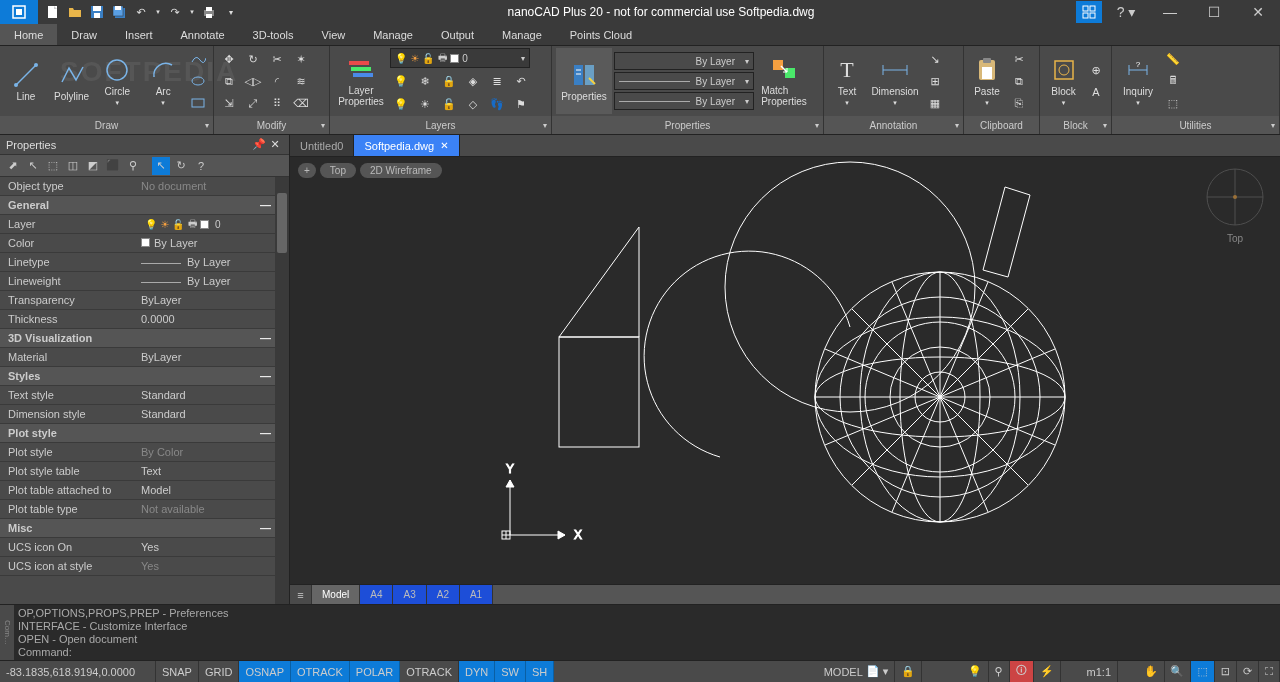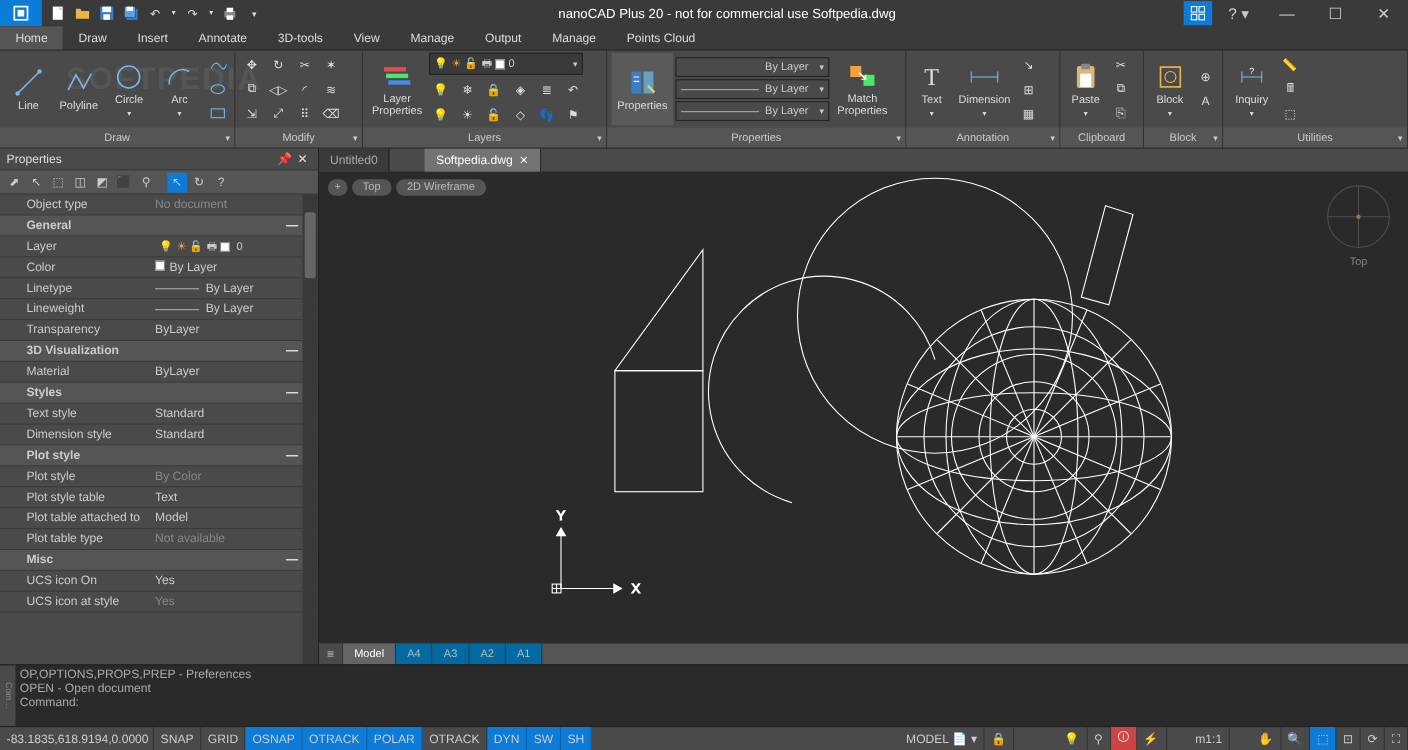--- a/index.html
+++ b/index.html
@@ -36,38 +36,38 @@
 .props-header .spacer { flex: 1; }
 .props-header .pin,.props-header .x { width: 16px; text-align: center; cursor: pointer; }
 .props-toolbar { height: 22px; background: #555; display: flex; align-items: center; gap: 2px; padding: 0 4px; border-bottom: 1px solid #333; }
 .pt-btn { width: 18px; height: 18px; display: flex; align-items: center; justify-content: center; cursor: pointer; }
 .pt-btn.sel { background: #0d7bd8; }
 .props-body { flex: 1; overflow-y: auto; background: #4a4a4a; position: relative; }
 .props-scrl { position:absolute; right:0; top:0; bottom:0; width:14px; background:#3a3a3a; }
 .props-scrl .thumb { background:#666; height:60px; margin:16px 2px 0; border-radius:2px; }
 .prop-row { display: flex; height: 19px; border-bottom: 1px solid #3a3a3a; align-items: center; }
 .prop-row.section { background: #555; font-weight: bold; color: #eee; }
-.prop-label { width: 135px; padding-left: 24px; color: #ccc; }
+.prop-label { width: 135px; padding-left: 8px; color: #ccc; }
 .prop-val { flex: 1; padding-left: 6px; color: #ccc; }
 .prop-val.dim { color: #888; }
 .section .collapse { margin-left: auto; padding-right: 18px; font-weight: bold; }
 .canvas-area { flex: 1; display: flex; flex-direction: column; background: #2a2a2a; }
 .doc-tabs { height: 22px; background: #4a4a4a; display: flex; align-items: stretch; border-bottom: 1px solid #222; }
 .doc-tab { padding: 3px 10px; background: #3a3a3a; color: #aaa; cursor: pointer; display: flex; align-items: center; gap: 6px; border-right: 1px solid #222; font-size: 11px; }
-.doc-tab.active { background: #737373; color: #fff; margin-left: 32px; }
+.doc-tab.active { background: #3b82f6; color: #fff; }
 .doc-tab .x { font-size: 10px; }
 .canvas { flex: 1; background: #2a2a2a; position: relative; overflow: hidden; }
 .view-badges { position: absolute; top: 6px; left: 8px; display: flex; gap: 4px; }
 .badge { background: #555; border-radius: 9px; padding: 2px 10px; font-size: 10px; color: #bbb; cursor: pointer; }
 .badge.plus { padding: 2px 6px; }
 .viewcube { position: absolute; top: 8px; right: 10px; width: 70px; height: 90px; display:flex; flex-direction:column; align-items:center; }
 .viewcube svg { opacity: 0.6; }
 .viewcube .lbl { font-size: 10px; color: #888; margin-top: 4px; }
 .model-tabs { height: 20px; background: #555; display: flex; align-items: stretch; border-top: 1px solid #222; }
-.m-tab { padding: 2px 10px; background: #0369a1; color: #bbb; font-size: 10px; cursor: pointer; display:flex; align-items:center; border-right: 1px solid #333; }
+.m-tab { padding: 2px 10px; background: #1d4ed8; color: #bbb; font-size: 10px; cursor: pointer; display:flex; align-items:center; border-right: 1px solid #333; }
 .m-tab.active { background: #666; color: #fff; }
 .m-scroll { width: 22px; display:flex; align-items:center; justify-content:center; background:#4a4a4a; border-right:1px solid #333; }
 .cmdline { height: 56px; background: #2a2a2a; color: #aaa; font-family: 'Consolas', monospace; font-size: 11px; padding: 2px 18px; border-top: 1px solid #222; line-height: 13px; position:relative; }
 .cmdline .side { position:absolute; left:0; top:0; bottom:0; width:14px; background:#4a4a4a; writing-mode:vertical-rl; font-size:8px; color:#888; text-align:center; }
 .status-bar { height: 22px; background: #4a4a4a; display: flex; align-items: center; color: #ccc; font-size: 11px; border-top: 1px solid #222; }
 .status-cell { padding: 0 6px; height: 100%; display: flex; align-items: center; border-right: 1px solid #333; cursor: pointer; }
 .status-cell.on { background: #0d7bd8; border-color: #0a5fa3; }
 .status-spacer { flex: 1; }
 .watermark { position: absolute; top: 56px; left: 60px; font-size: 28px; font-weight: bold; color: rgba(255,255,255,0.07); letter-spacing: 2px; pointer-events: none; }
 svg { display: block; }
@@ -320,21 +320,21 @@
       </div>
       <div class="big-btn" style="width:56px">
           <span class="ico">
             <svg width="26" height="26">
               <rect x="2" y="4" width="10" height="10" fill="#f5a040"></rect>
               <rect x="14" y="12" width="10" height="10" fill="#4ae86a"></rect>
               <path d="M10 10 L16 16" stroke="#fff" stroke-width="1.5"></path>
               <path d="M16 12 L16 16 L12 16" fill="none" stroke="#fff"></path>
             </svg>
           </span>
-          <span style="white-space:pre-line;text-align:center">Match
+          <span style="white-space:pre-line;">Match
 Properties</span>
         </div>
     </div>
     <div class="ribbon-label">
         <span>Properties</span>
         <span class="exp">▾</span>
       </div>
   </div>
 
   <div class="ribbon-group" style="width:140px">
@@ -489,20 +489,24 @@
           <div class="prop-label">Linetype</div>
           <div class="prop-val"><span style="display:inline-block;width:40px;height:1px;background:#aaa;vertical-align:middle;margin-right:6px"></span>By Layer</div>
         </div>
         <div class="prop-row">
           <div class="prop-label">Lineweight</div>
           <div class="prop-val"><span style="display:inline-block;width:40px;height:1px;background:#aaa;vertical-align:middle;margin-right:6px"></span>By Layer</div>
         </div>
         <div class="prop-row">
           <div class="prop-label">Transparency</div>
           <div class="prop-val">ByLayer</div>
+        </div>
+        <div class="prop-row">
+          <div class="prop-label">Thickness</div>
+          <div class="prop-val">0.0000</div>
         </div>
         <div class="prop-row section">
           <div class="prop-label">3D Visualization</div>
           <span class="collapse">—</span>
         </div>
         <div class="prop-row">
           <div class="prop-label">Material</div>
           <div class="prop-val">ByLayer</div>
         </div>
         <div class="prop-row section">
@@ -632,27 +636,28 @@
         <div class="m-tab">A2</div>
         <div class="m-tab">A1</div>
       </div>
   </div>
 </div>
 
 <div class="cmdline">
   <div class="side">Com…</div>
   <div id="cmd-hist">
       <div>OP,OPTIONS,PROPS,PREP - Preferences</div>
+      <div>INTERFACE - Customize Interface</div>
       <div>OPEN - Open document</div>
     </div>
   <div>Command:</div>
 </div>
 
 <div class="status-bar">
-  <div class="status-cell" style="width:140px">-83.1835,618.9194,0.0000</div>
+  <div class="status-cell" style="width:156px">-83.1835,618.9194,0.0000</div>
   <div id="status-modes" style="display:flex;height:100%">
       <div class="status-cell">SNAP</div>
       <div class="status-cell">GRID</div>
       <div class="status-cell on">OSNAP</div>
       <div class="status-cell on">OTRACK</div>
       <div class="status-cell on">POLAR</div>
       <div class="status-cell">OTRACK</div>
       <div class="status-cell on">DYN</div>
       <div class="status-cell on">SW</div>
       <div class="status-cell on">SH</div>

